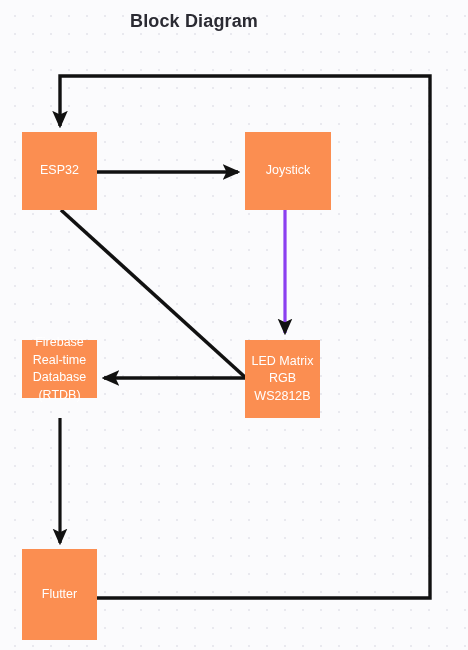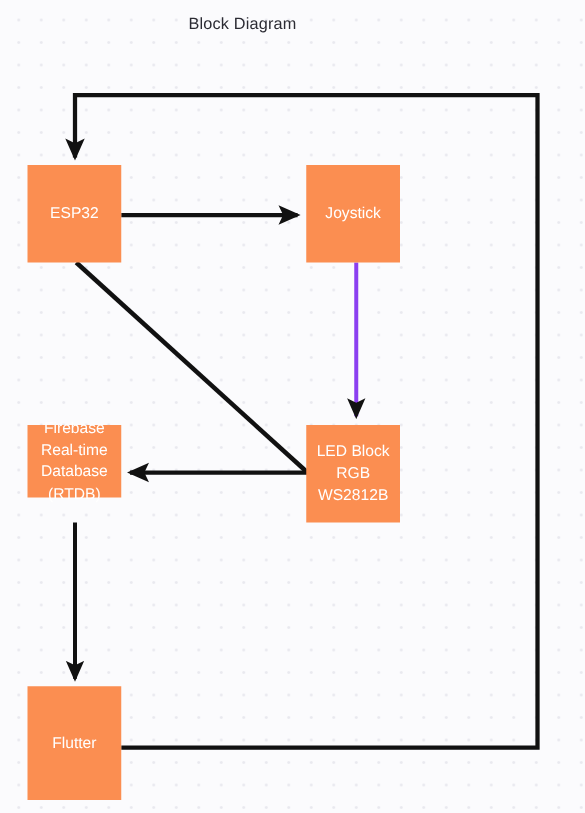--- a/index.html
+++ b/index.html
@@ -26,24 +26,25 @@
     background-position: 6px 7px;
     overflow: hidden;
   }
 
   #diagram-title {
     position: absolute;
     left: 0;
     top: 11px;
     width: 388px;
     text-align: center;
-    font-size: 13px;
+    font-size: 18px;
     color: #2b2b33;
     letter-spacing: 0.15px;
     white-space: nowrap;
+    font-weight: bold;
   }
 
   .node {
     position: absolute;
     background-color: #fb8e51;
     color: #ffffff;
     display: flex;
     flex-direction: column;
     align-items: center;
     justify-content: center;
@@ -61,21 +62,21 @@
   #node-esp32 {
     left: 22px;
     top: 132px;
     width: 75px;
     height: 78px;
     align-items: center;
   }
   #node-joystick {
     left: 245px;
     top: 132px;
-    width: 75px;
+    width: 86px;
     height: 78px;
   }
   #node-led-matrix {
     left: 245px;
     top: 340px;
     width: 75px;
     height: 78px;
   }
   #node-firebase {
     left: 22px;
@@ -140,21 +141,21 @@
 
   <div class="node" id="node-esp32">
     <span class="node-line">ESP32</span>
   </div>
 
   <div class="node" id="node-joystick">
     <span class="node-line">Joystick</span>
   </div>
 
   <div class="node" id="node-led-matrix">
-    <span class="node-line">LED Block</span>
+    <span class="node-line">LED Matrix</span>
     <span class="node-line">RGB</span>
     <span class="node-line">WS2812B</span>
   </div>
 
   <div class="node" id="node-firebase">
     <span class="node-line">Firebase</span>
     <span class="node-line">Real-time</span>
     <span class="node-line">Database</span>
     <span class="node-line">(RTDB)</span>
   </div>

